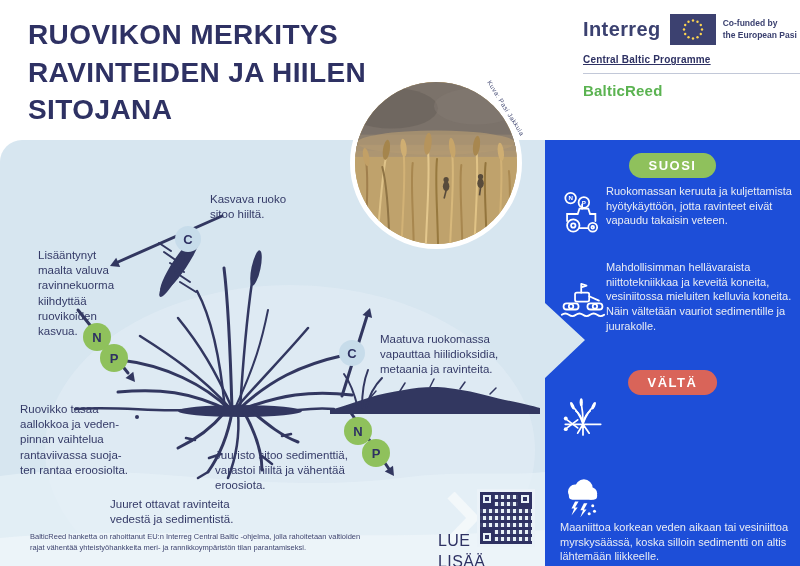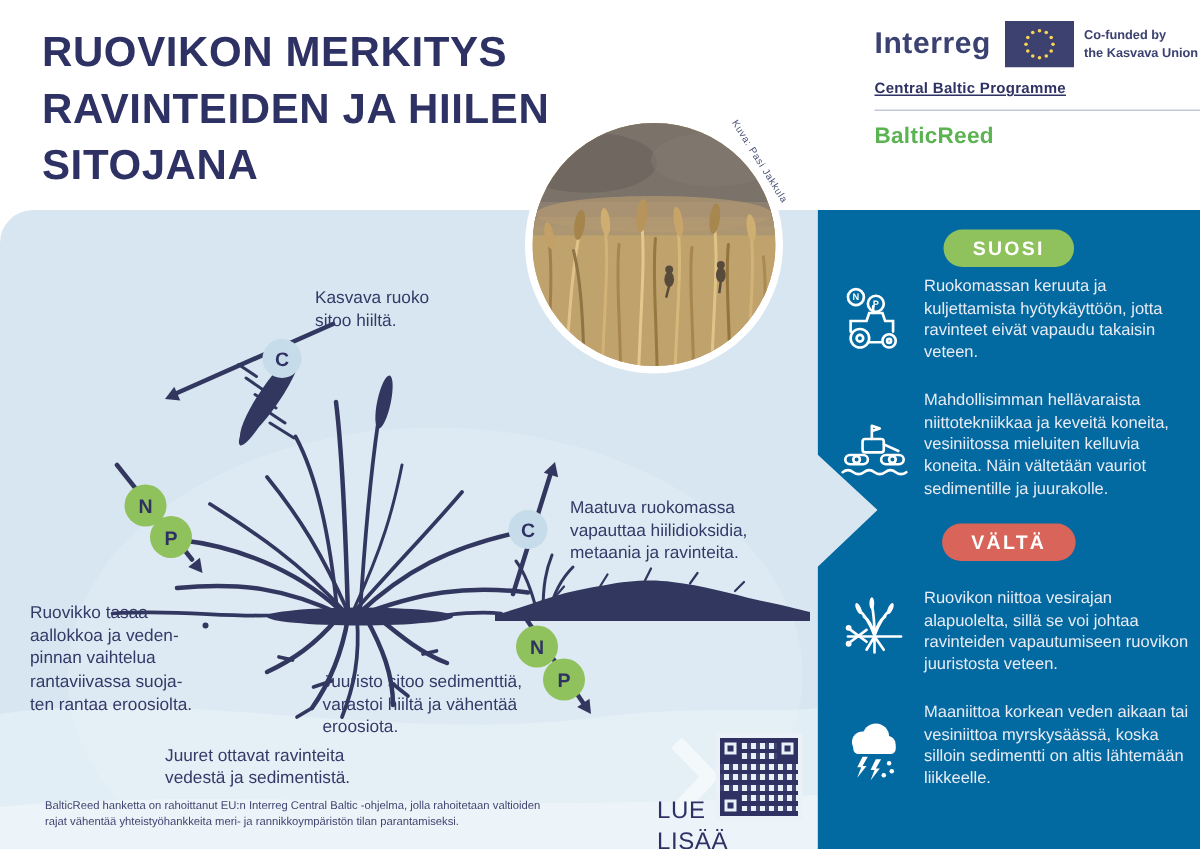--- a/index.html
+++ b/index.html
@@ -46,30 +46,30 @@
   .footer { position:absolute; left:30px; top:391px; width:340px;
     font-size:7.5px; color:#3f4570; line-height:1.5; }
 
   
   .photo { position:absolute; left:350px; top:77px; width:172px; height:172px;
     border-radius:50%; border:5px solid #ffffff; overflow:hidden; background:#bfa26c; }
   .photo-credit { position:absolute; left:492px; top:79px; font-size:6.5px; color:#4a5078;
     letter-spacing:.5px; transform:rotate(58deg); transform-origin:0 0; }
 
   
-  .sidebar { position:absolute; left:545px; top:140px; width:255px; height:426px; background:#0369a1;
+  .sidebar { position:absolute; left:545px; top:140px; width:255px; height:426px; background:#1d4ed8;
     clip-path:polygon(0 0,100% 0,100% 100%,0 100%,0 238px,40px 200px,0 163px); }
   .pill { position:absolute; left:50%; transform:translateX(-50%); padding:5px 20px;
     border-radius:14px; font-size:13px; font-weight:700; color:#ffffff; letter-spacing:1.5px; }
   .pill-suosi { top:13px; background:#8fc15c; }
-  .pill-valta { top:209px; background:#d96459; }
-  .sb-item { position:absolute; left:15px; right:2px; display:flex; gap:10px; }
+  .pill-valta { top:230px; background:#d96459; }
+  .sb-item { position:absolute; left:15px; right:2px; display:flex; }
   .sb-item .txt { flex:1; font-size:11px; color:#e9ecf4; line-height:1.33; }
   .sb-icon { flex:0 0 46px; }
-  .i1 { top:44px; } .i2 { top:120px; } .i3 { top:252px; } .i4 { top:328px; }
+  .i1 { top:44px; } .i2 { top:120px; } .i3 { top:252px; } .i4 { top:328px;flex-direction:column; }
 </style>
 </head>
 <body>
 
 <div class="poster">
 
   <div class="title pre">RUOVIKON MERKITYS
 RAVINTEIDEN JA HIILEN
 SITOJANA</div>
 
@@ -87,21 +87,21 @@
             <circle cx="27.5" cy="23.3" r="1.2"></circle>
           <circle cx="23" cy="24.5" r="1.2"></circle>
             <circle cx="18.5" cy="23.3" r="1.2"></circle>
             <circle cx="15.2" cy="20" r="1.2"></circle>
           <circle cx="14" cy="15.5" r="1.2"></circle>
             <circle cx="15.2" cy="11" r="1.2"></circle>
             <circle cx="18.5" cy="7.7" r="1.2"></circle>
         </g>
       </svg>
       <span class="cofunded pre">Co-funded by
-the Kasvava Union</span>
+the European Pasi</span>
     </div>
     <div class="programme">Central Baltic Programme</div>
     <div class="logo-divider"></div>
     <div class="balticreed">BalticReed</div>
   </div>
 
   <div class="scene">
 
     <svg class="scene-svg" width="545" height="426" viewBox="0 0 545 426">
 
@@ -165,20 +165,26 @@
       <g fill="#323760">
         <path d="M110,126 L116.2,117.8 L120.2,127 Z"></path>
         <path d="M135,242 L125.5,238 L133.3,231.8 Z"></path>
         <path d="M370,168 L372.1,178.1 L362.5,175.1 Z"></path>
         <path d="M394,336 L384.8,331.4 L393,325.8 Z"></path>
       </g>
     </svg>
 
     <div class="dlabel pre" style="left:210px; top:52px;">Kasvava ruoko
 sitoo hiiltä.</div>
+    <div class="dlabel pre" style="left:38px;  top:108px;">Lisääntynyt
+maalta valuva
+ravinnekuorma
+kiihdyttää
+ruovikoiden
+kasvua.</div>
     <div class="dlabel pre" style="left:20px;  top:262px;">Ruovikko tasaa
 aallokkoa ja veden-
 pinnan vaihtelua
 rantaviivassa suoja-
 ten rantaa eroosiolta.</div>
     <div class="dlabel pre" style="left:215px; top:308px;">Juuristo sitoo sedimenttiä,
 varastoi hiiltä ja vähentää
 eroosiota.</div>
     <div class="dlabel pre" style="left:380px; top:192px;">Maatuva ruokomassa
 vapauttaa hiilidioksidia,
@@ -306,21 +312,20 @@
           <path d="M8,26 L20,35 M8,35 L20,26"></path>
         </g>
         <g fill="#fff">
           <circle cx="6.5" cy="24.5" r="2.2"></circle>
             <circle cx="6.5" cy="36.5" r="2.2"></circle>
           <ellipse cx="24" cy="6" rx="1.8" ry="4.5"></ellipse>
           <ellipse cx="14" cy="10" rx="1.8" ry="4.5" transform="rotate(-25 14 10)"></ellipse>
           <ellipse cx="38" cy="10" rx="1.8" ry="4.5" transform="rotate(25 38 10)"></ellipse>
         </g>
       </svg>
-      <div class="txt">Ruovikon niittoa vesirajan alapuolelta, sillä se voi johtaa ravinteiden vapautumiseen ruovikon juuristosta veteen.</div>
     </div>
 
     <div class="sb-item i4">
       <svg class="sb-icon" width="46" height="52" viewBox="0 0 52 52" style="margin-top:6px">
         <g fill="#fff">
           <circle cx="17" cy="20" r="8"></circle>
             <circle cx="27" cy="16" r="10"></circle>
             <circle cx="35" cy="22" r="7"></circle>
           <rect x="10" y="20" width="32" height="9" rx="4"></rect>
           <path d="M17,31 l-4,8 h3 l-3,8 l7,-9 h-3 l4,-7 z"></path>

